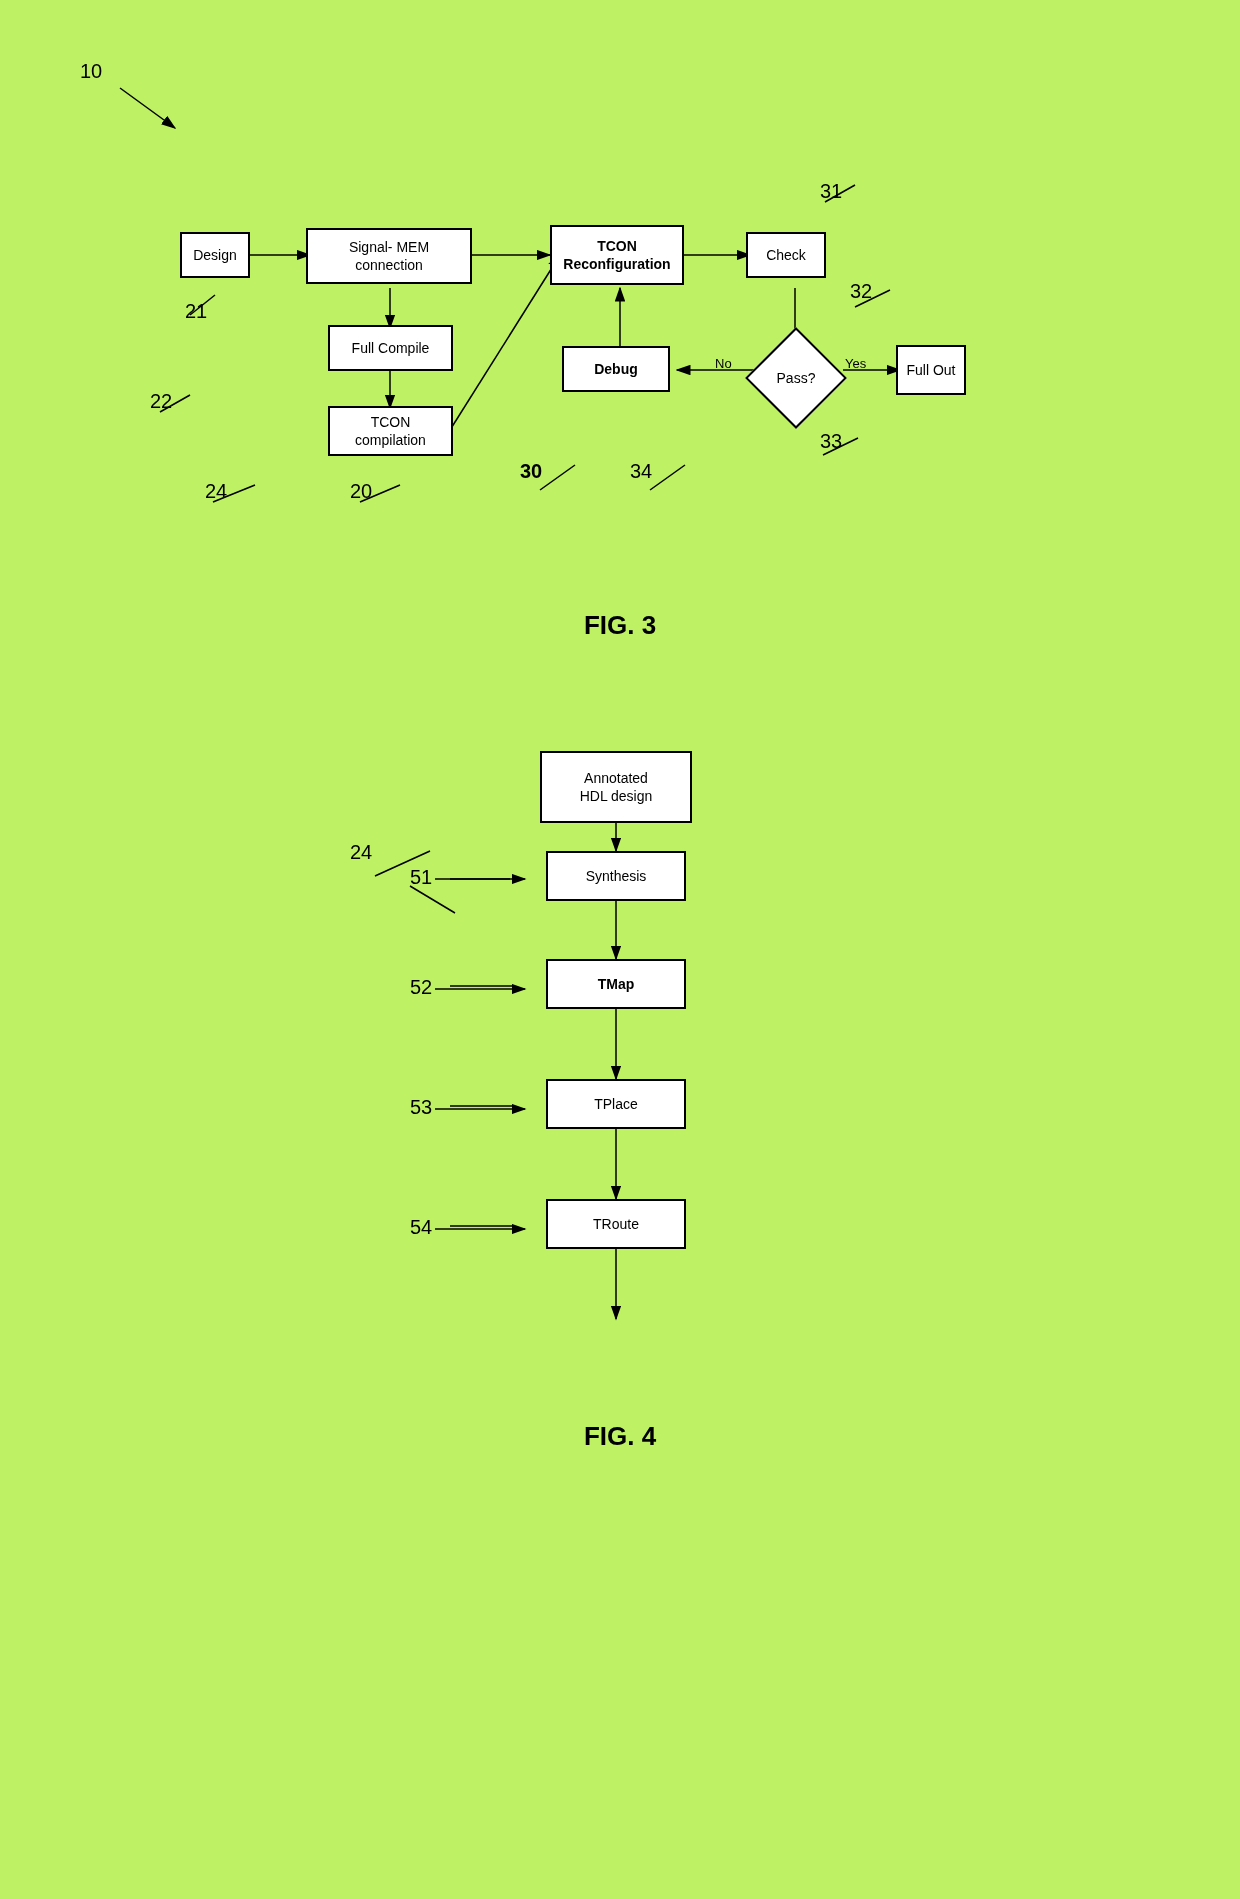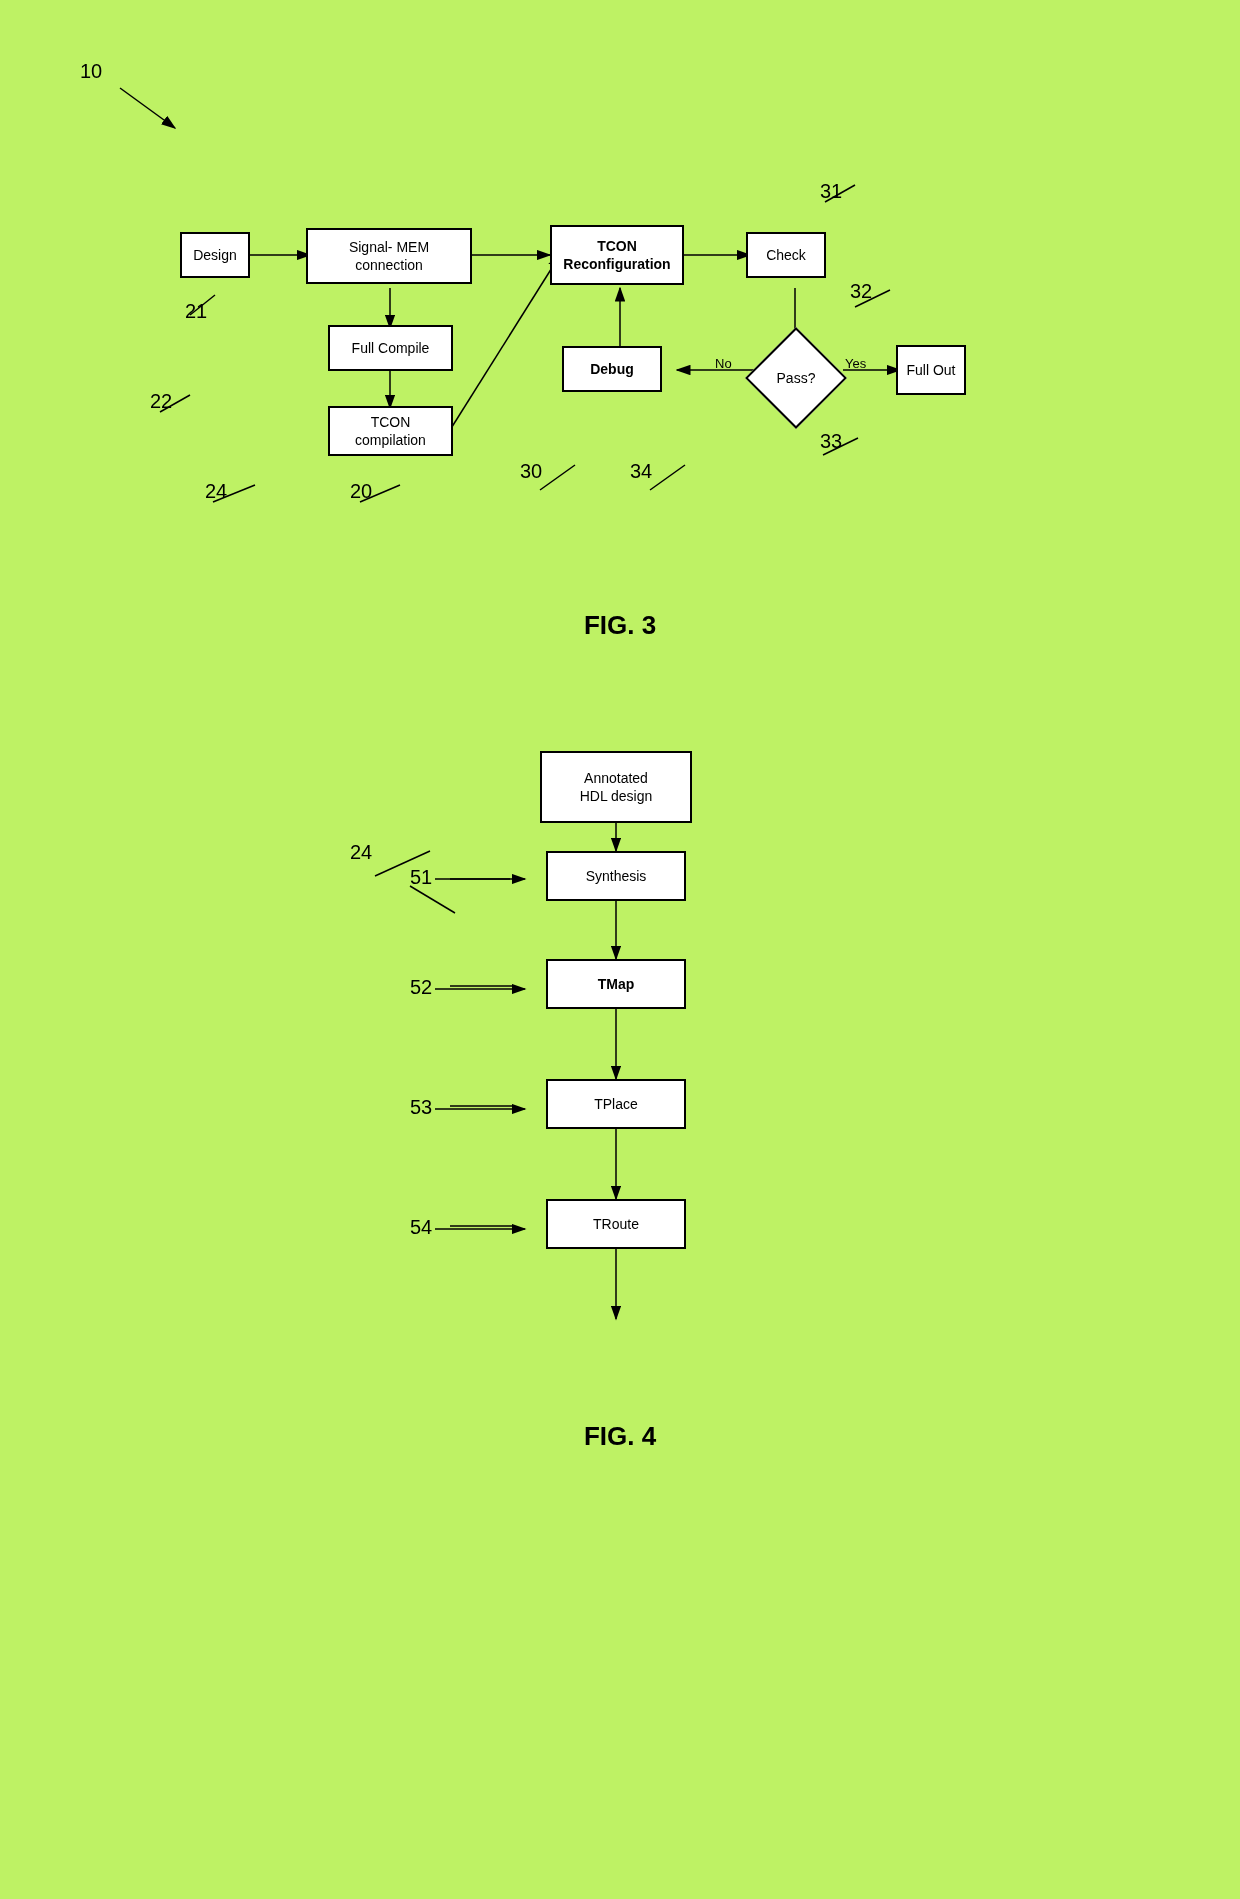--- a/index.html
+++ b/index.html
@@ -197,21 +197,21 @@
       <div class="flow-diamond" style="top:0;left:0;width:72px;height:72px;"></div>
       <span class="flow-diamond-label" style="top:0;left:0;width:72px;height:72px;">
         <span>Pass?</span>
       </span>
     </div>
 
     <span style="position:absolute; top:296px; left:655px; font-size:13px;">No</span>
 
     <span style="position:absolute; top:296px; left:785px; font-size:13px;">Yes</span>
 
-    <div class="flow-box bold-text" style="top:286px; left:502px; width:100px; height:46px;">
+    <div class="flow-box bold-text" style="top:286px; left:502px; width:108px; height:46px;">
       <span>Debug</span>
     </div>
 
     <div class="flow-box" style="top:285px; left:836px; width:70px; height:50px;">
       <span>Full
 Out</span>
     </div>
 
     <span class="ref-num" style="top:240px; left:125px;">21</span>
     <svg style="position:absolute;top:230px;left:125px;width:40px;height:30px;pointer-events:none;">
@@ -241,21 +241,21 @@
     <span class="ref-num" style="top:220px; left:790px;">32</span>
     <svg style="position:absolute;top:225px;left:790px;width:50px;height:30px;pointer-events:none;">
       <line x1="40" y1="5" x2="5" y2="22" stroke="#000" stroke-width="1.5"></line>
     </svg>
 
     <span class="ref-num" style="top:370px; left:760px;">33</span>
     <svg style="position:absolute;top:373px;left:758px;width:50px;height:30px;pointer-events:none;">
       <line x1="40" y1="5" x2="5" y2="22" stroke="#000" stroke-width="1.5"></line>
     </svg>
 
-    <span class="ref-num" style="top:400px; left:460px;">30</span>
+    <span class="ref-num" style="top:400px; left:460px;font-weight:bold;">30</span>
     <svg style="position:absolute;top:400px;left:465px;width:60px;height:40px;pointer-events:none;">
       <line x1="50" y1="5" x2="15" y2="30" stroke="#000" stroke-width="1.5"></line>
     </svg>
 
     <span class="ref-num" style="top:400px; left:570px;">34</span>
     <svg style="position:absolute;top:400px;left:575px;width:60px;height:40px;pointer-events:none;">
       <line x1="50" y1="5" x2="15" y2="30" stroke="#000" stroke-width="1.5"></line>
     </svg>
 
   </div>

